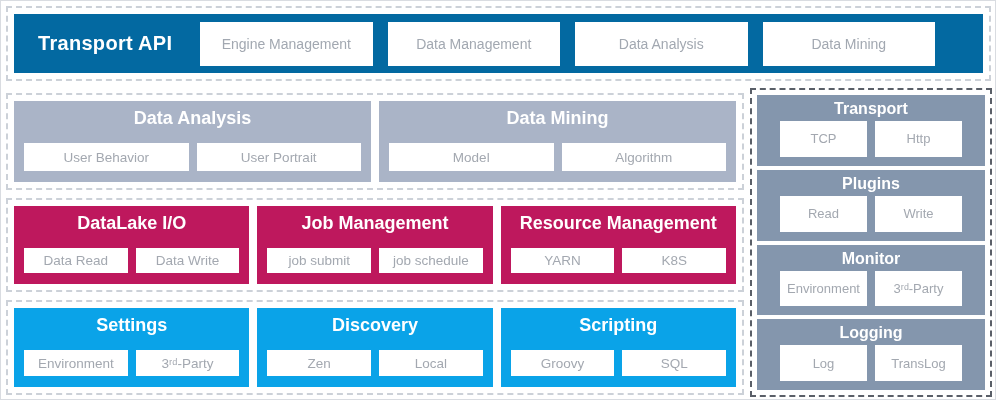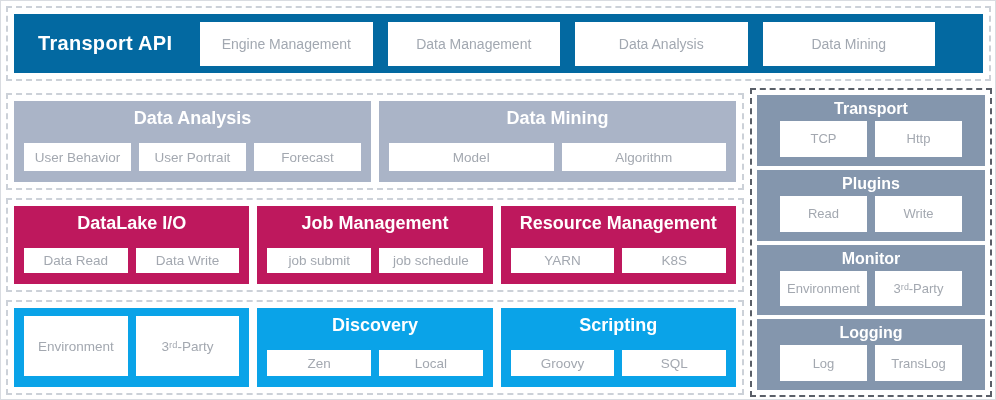--- a/index.html
+++ b/index.html
@@ -77,21 +77,20 @@
       </div>
     </div>
   </div>
 
   <div class="region dashed-light row" id="row-2">
     <div class="panel gray">
       <div class="panel-title">Data Analysis</div>
       <div class="panel-items">
         <div class="item">User Behavior</div>
         <div class="item">User Portrait</div>
-        <div class="item">Forecast</div>
       </div>
     </div>
     <div class="panel gray">
       <div class="panel-title">Data Mining</div>
       <div class="panel-items">
         <div class="item">Model</div>
         <div class="item">Algorithm</div>
       </div>
     </div>
   </div>
@@ -115,20 +114,21 @@
       <div class="panel-title">Resource Management</div>
       <div class="panel-items">
         <div class="item">YARN</div>
         <div class="item">K8S</div>
       </div>
     </div>
   </div>
 
   <div class="region dashed-light row" id="row-4">
     <div class="panel cyan">
+      <div class="panel-title">Settings</div>
       <div class="panel-items">
         <div class="item">Environment</div>
         <div class="item">3ʳᵈ-Party</div>
       </div>
     </div>
     <div class="panel cyan">
       <div class="panel-title">Discovery</div>
       <div class="panel-items">
         <div class="item">Zen</div>
         <div class="item">Local</div>

